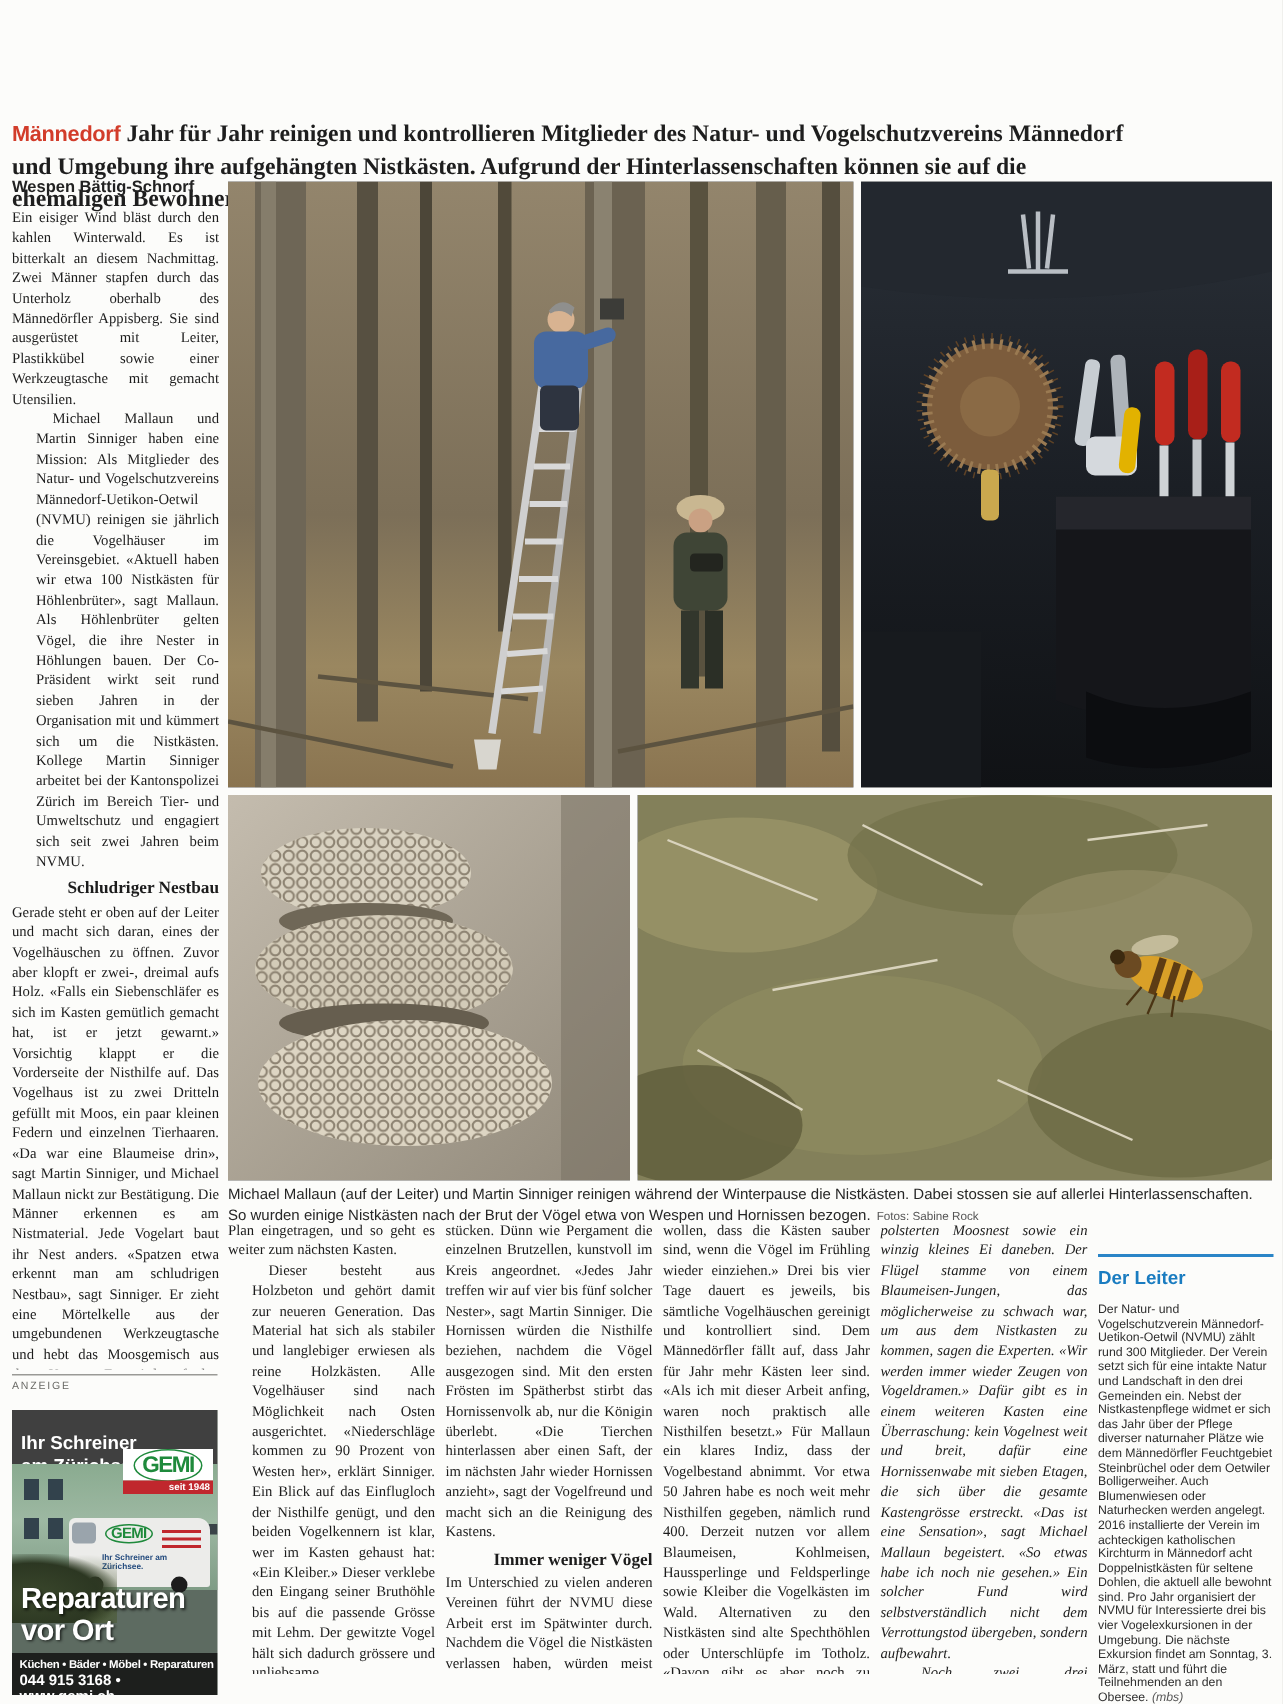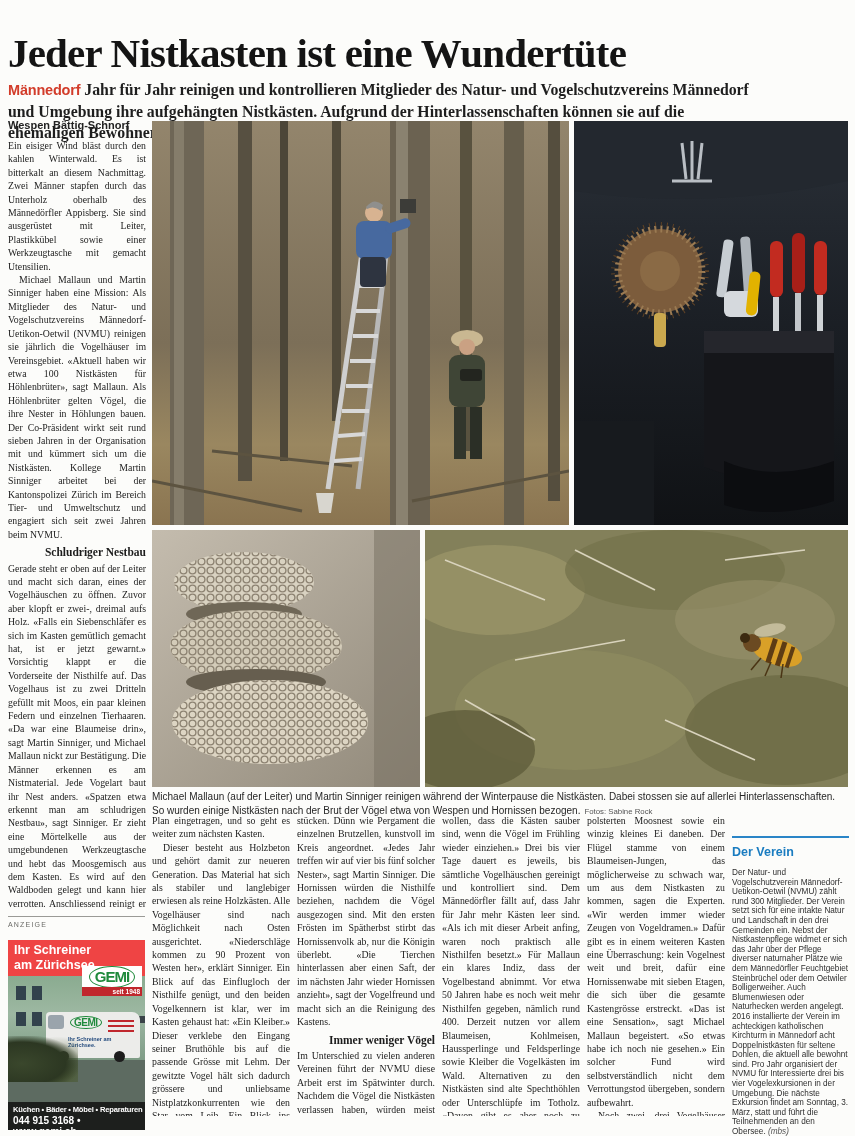--- a/index.html
+++ b/index.html
@@ -10,21 +10,21 @@
          letter-spacing:-0.8px;color:#141414;line-height:1.1;}
   .lead{position:absolute;left:8px;top:63px;width:744px;font-size:15.8px;font-weight:700;
         line-height:21px;color:#1e1e1e;}
   .kicker{color:#d23c2a;font-family:"Liberation Sans",sans-serif;font-size:14.5px;
           letter-spacing:-0.2px;margin-right:4px;}
   .byline{position:absolute;left:8px;top:119px;width:138px;
           font-family:"Liberation Sans",sans-serif;font-size:11px;font-weight:700;color:#222;}
   
   .bt{font-size:9.8px;line-height:13.4px;text-align:justify;color:#1c1c1c;}
   .bt p{margin:0;}
-  .bt p.ind{text-indent:11px;}
+  .bt p.ind{text-indent:11px;margin-left:16px;}
   .sh{font-weight:700;font-size:11.5px;margin:5px 0 2px;text-align:right;}
   .leftcol{position:absolute;left:8px;top:139px;width:138px;height:774px;overflow:hidden;}
   .bcol{position:absolute;top:814px;width:138px;height:302px;overflow:hidden;}
   
   .ph{position:absolute;overflow:hidden;background:#777;}
   .ph svg{display:block;}
   
   .cap{position:absolute;left:152px;top:790px;width:698px;
        font-family:"Liberation Sans",sans-serif;font-size:10px;line-height:13.5px;color:#262626;}
   .cap .credit{font-size:7.8px;color:#555;margin-left:4px;}
@@ -34,22 +34,22 @@
   .infobox .rule{border-top:2px solid #2a85c7;width:117px;margin-bottom:7px;}
   .infobox h3{margin:0 0 9px;font-size:12.5px;color:#1a7cc0;font-weight:700;}
   .infobox .ib-body{font-size:8.2px;line-height:9.6px;color:#2e2e2e;text-align:left;}
   .infobox .sig{font-style:italic;color:#555;}
   
   .ad-rule{position:absolute;left:8px;top:916px;width:137px;border-top:1px solid #9a9a96;}
   .anzeige{position:absolute;left:8px;top:921px;font-family:"Liberation Sans",sans-serif;
            font-size:7px;letter-spacing:1.2px;color:#6a6a66;}
   .ad{position:absolute;left:8px;top:940px;width:137px;height:190px;background:#5d6b61;
       font-family:"Liberation Sans",sans-serif;overflow:hidden;}
-  .ad-header{position:absolute;left:0;top:0;width:137px;height:36px;background:#ef4444;
-             color:#fff;font-weight:700;font-size:12.5px;line-height:15px;padding:3px 0 0 6px;
+  .ad-header{position:absolute;left:0;top:0;width:137px;height:36px;background:#404040;
+             color:#fff;font-weight:700;font-size:12.5px;line-height:15px;padding:15px 0 0 6px;
              box-sizing:border-box;}
   .ad-building{position:absolute;left:0;top:36px;width:137px;height:84px;
                background:linear-gradient(180deg,#8aab90 0%,#9db8a2 45%,#7f9c86 100%);}
   .ad-window{position:absolute;width:10px;height:14px;background:#32424c;}
   .ad-balcony{position:absolute;left:46px;top:40px;width:91px;height:7px;background:#3a4348;}
   .ad-logo{position:absolute;right:3px;top:26px;width:60px;height:21px;background:#fff;
            text-align:center;}
   .ad-logo span{display:inline-block;font-size:15px;font-weight:700;color:#1f8a3c;
                 letter-spacing:-1px;line-height:20px;border:1px solid #1f8a3c;
                 border-radius:50%;padding:0 5px;}
@@ -75,21 +75,20 @@
   .ad-band{position:absolute;left:0;bottom:0;width:137px;height:28px;background:#1d1f1d;
            color:#fff;padding:3px 0 0 5px;box-sizing:border-box;}
   .ad-band .svc{font-size:7.6px;font-weight:700;letter-spacing:-0.2px;}
   .ad-band .tel{font-size:10px;font-weight:700;margin-top:1px;}
 </style>
 </head>
 <body>
 
 <div class="page">
 
-  <h1 class="title">Jeder Nistkasten ist eine Wundertüte</h1>
 
   <p class="lead"><span class="kicker">Männedorf</span><span>Jahr für Jahr reinigen und kontrollieren Mitglieder des Natur- und Vogelschutzvereins Männedorf und Umgebung ihre aufgehängten Nistkästen. Aufgrund der Hinterlassenschaften können sie auf die ehemaligen Bewohner schliessen.</span></p>
 
   <div class="byline">Wespen Bättig-Schnorf</div>
 
   <div class="leftcol bt">
     <p>Ein eisiger Wind bläst durch den kahlen Winterwald. Es ist bitterkalt an diesem Nachmittag. Zwei Männer stapfen durch das Unterholz oberhalb des Männedörfler Appisberg. Sie sind ausgerüstet mit Leiter, Plastikkübel sowie einer Werkzeugtasche mit gemacht Utensilien.</p>
     <p class="ind">Michael Mallaun und Martin Sinniger haben eine Mission: Als Mitglieder des Natur- und Vogelschutzvereins Männedorf-Uetikon-Oetwil (NVMU) reinigen sie jährlich die Vogelhäuser im Vereinsgebiet. «Aktuell haben wir etwa 100 Nistkästen für Höhlenbrüter», sagt Mallaun. Als Höhlenbrüter gelten Vögel, die ihre Nester in Höhlungen bauen. Der Co-Präsident wirkt seit rund sieben Jahren in der Organisation mit und kümmert sich um die Nistkästen. Kollege Martin Sinniger arbeitet bei der Kantonspolizei Zürich im Bereich Tier- und Umweltschutz und engagiert sich seit zwei Jahren beim NVMU.</p>
     <div class="sh">Schludriger Nestbau</div>
     <p>Gerade steht er oben auf der Leiter und macht sich daran, eines der Vogelhäuschen zu öffnen. Zuvor aber klopft er zwei-, dreimal aufs Holz. «Falls ein Siebenschläfer es sich im Kasten gemütlich gemacht hat, ist er jetzt gewarnt.» Vorsichtig klappt er die Vorderseite der Nisthilfe auf. Das Vogelhaus ist zu zwei Dritteln gefüllt mit Moos, ein paar kleinen Federn und einzelnen Tierhaaren. «Da war eine Blaumeise drin», sagt Martin Sinniger, und Michael Mallaun nickt zur Bestätigung. Die Männer erkennen es am Nistmaterial. Jede Vogelart baut ihr Nest anders. «Spatzen etwa erkennt man am schludrigen Nestbau», sagt Sinniger. Er zieht eine Mörtelkelle aus der umgebundenen Werkzeugtasche und hebt das Moosgemisch aus dem Kasten. Es wird auf den Waldboden gelegt und kann hier verrotten. Anschliessend reinigt er das Vogelhaus mit einer Bürste und kontrolliert es auf allfällige Schäden. «Wenn das Haus sehr morsch ist oder sich Pilze darin ausbreiten, ist es nicht mehr brauchbar», sagt der Kantonspolizist. Jährlich ersetzen die Mitglieder des NVMU mehrere Nistkästen. Ein Ersatz kostet zwischen 40 und 75 Franken. «Viele der Vogelhäuser hängen seit Jahrzehnten hier», sagt Michael Mallaun. Sämtliche aktuellen Standorte sind auf einem</p>
@@ -286,28 +285,28 @@
   </div>
   <div class="bcol bt" style="left:297px;">
     <p>stücken. Dünn wie Pergament die einzelnen Brutzellen, kunstvoll im Kreis angeordnet. «Jedes Jahr treffen wir auf vier bis fünf solcher Nester», sagt Martin Sinniger. Die Hornissen würden die Nisthilfe beziehen, nachdem die Vögel ausgezogen sind. Mit den ersten Frösten im Spätherbst stirbt das Hornissenvolk ab, nur die Königin überlebt. «Die Tierchen hinterlassen aber einen Saft, der im nächsten Jahr wieder Hornissen anzieht», sagt der Vogelfreund und macht sich an die Reinigung des Kastens.</p>
     <div class="sh">Immer weniger Vögel</div>
     <p>Im Unterschied zu vielen anderen Vereinen führt der NVMU diese Arbeit erst im Spätwinter durch. Nachdem die Vögel die Nistkästen verlassen haben, würden meist noch andere Tiere wie Siebenschläfer oder Hermelin darin hausen, sagt Michael Mallaun. Da würde es keinen Sinn machen, vorher zu putzen. «Wir</p>
   </div>
   <div class="bcol bt" style="left:442px;">
     <p>wollen, dass die Kästen sauber sind, wenn die Vögel im Frühling wieder einziehen.» Drei bis vier Tage dauert es jeweils, bis sämtliche Vogelhäuschen gereinigt und kontrolliert sind. Dem Männedörfler fällt auf, dass Jahr für Jahr mehr Kästen leer sind. «Als ich mit dieser Arbeit anfing, waren noch praktisch alle Nisthilfen besetzt.» Für Mallaun ein klares Indiz, dass der Vogelbestand abnimmt. Vor etwa 50 Jahren habe es noch weit mehr Nisthilfen gegeben, nämlich rund 400. Derzeit nutzen vor allem Blaumeisen, Kohlmeisen, Haussperlinge und Feldsperlinge sowie Kleiber die Vogelkästen im Wald. Alternativen zu den Nistkästen sind alte Spechthöhlen oder Unterschlüpfe im Totholz. «Davon gibt es aber noch zu wenige», sagt Mallaun.</p>
 
   </div>
-  <div class="bcol bt" style="left:587px;">
+  <div class="bcol bt" style="left:587px;font-style:italic;">
     <p>polsterten Moosnest sowie ein winzig kleines Ei daneben. Der Flügel stamme von einem Blaumeisen-Jungen, das möglicherweise zu schwach war, um aus dem Nistkasten zu kommen, sagen die Experten. «Wir werden immer wieder Zeugen von Vogeldramen.» Dafür gibt es in einem weiteren Kasten eine Überraschung: kein Vogelnest weit und breit, dafür eine Hornissenwabe mit sieben Etagen, die sich über die gesamte Kastengrösse erstreckt. «Das ist eine Sensation», sagt Michael Mallaun begeistert. «So etwas habe ich noch nie gesehen.» Ein solcher Fund wird selbstverständlich nicht dem Verrottungstod übergeben, sondern aufbewahrt.</p>
     <p class="ind">Noch zwei, drei Vogelhäuser mehr, dann reicht es für heute. Die beiden Männer schultern die Leiter und machen sich auf den Rückweg. In wenigen Wochen wird ein Teil der Nistkästen wieder mit Leben gefüllt sein.</p>
   </div>
 
   <div class="infobox">
     <div class="rule"></div>
-    <h3>Der Verein</h3>
+    <h3>Der Leiter</h3>
     <div class="ib-body"><span>Der Natur- und Vogelschutzverein Männedorf-Uetikon-Oetwil (NVMU) zählt rund 300 Mitglieder. Der Verein setzt sich für eine intakte Natur und Landschaft in den drei Gemeinden ein. Nebst der Nistkastenpflege widmet er sich das Jahr über der Pflege diverser naturnaher Plätze wie dem Männedörfler Feuchtgebiet Steinbrüchel oder dem Oetwiler Bolligerweiher. Auch Blumenwiesen oder Naturhecken werden angelegt. 2016 installierte der Verein im achteckigen katholischen Kirchturm in Männedorf acht Doppelnistkästen für seltene Dohlen, die aktuell alle bewohnt sind. Pro Jahr organisiert der NVMU für Interessierte drei bis vier Vogelexkursionen in der Umgebung. Die nächste Exkursion findet am Sonntag, 3. März, statt und führt die Teilnehmenden an den Obersee. </span><span class="sig">(mbs)</span></div>
   </div>
 
   <div class="ad-rule"></div>
   <div class="anzeige">ANZEIGE</div>
 
   <div class="ad">
     <div class="ad-header">
       <div>Ihr Schreiner</div>
       <div>am Zürichsee</div>
@@ -325,19 +324,23 @@
       <div class="shield"></div>
       <div class="vg">GEMI</div>
       <div class="rline" style="top:8px;"></div>
       <div class="rline" style="top:13px;"></div>
       <div class="rline" style="top:18px;"></div>
       <div class="slogan">Ihr Schreiner am Zürichsee.</div>
       <div class="wheel" style="left:12px;"></div>
       <div class="wheel" style="left:68px;"></div>
     </div>
     <div class="ad-plants"></div>
+    <div class="ad-big">
+      <div>Reparaturen</div>
+      <div>vor Ort</div>
+    </div>
     <div class="ad-band">
       <div class="svc">Küchen • Bäder • Möbel • Reparaturen</div>
       <div class="tel">044 915 3168 • www.gemi.ch</div>
     </div>
   </div>
 
 </div>
 
 </body></html>

